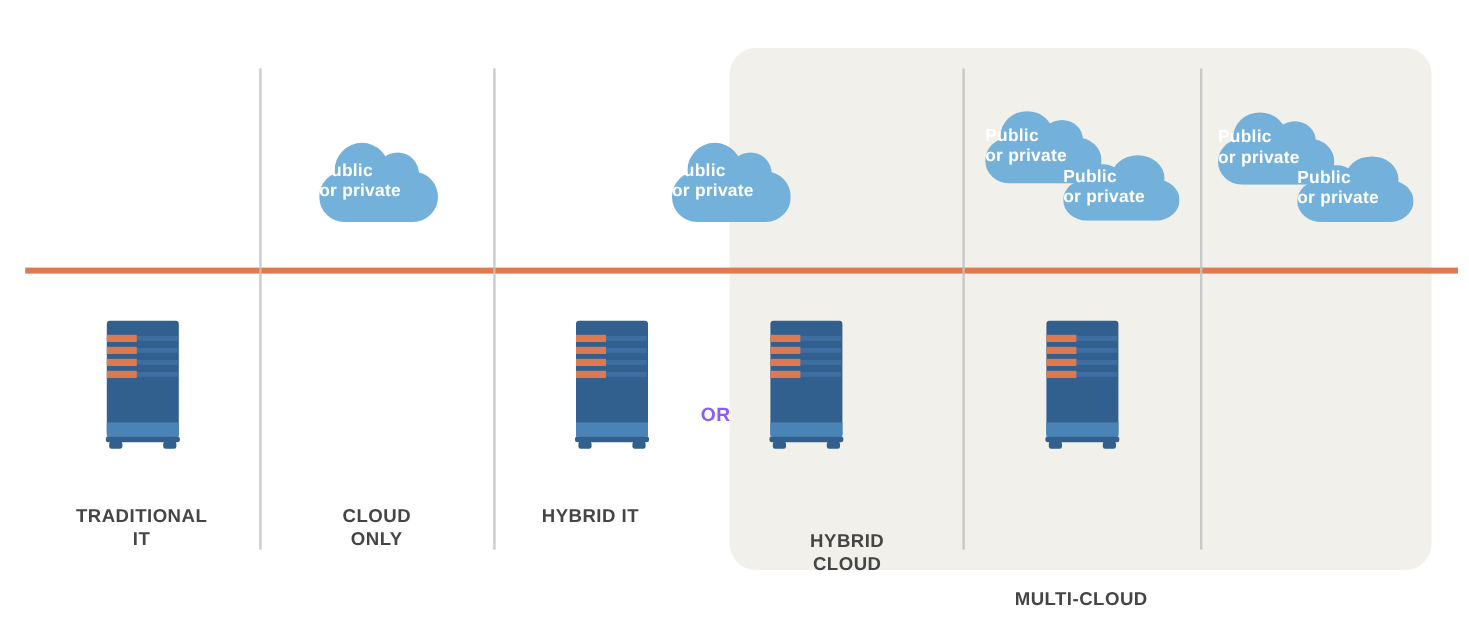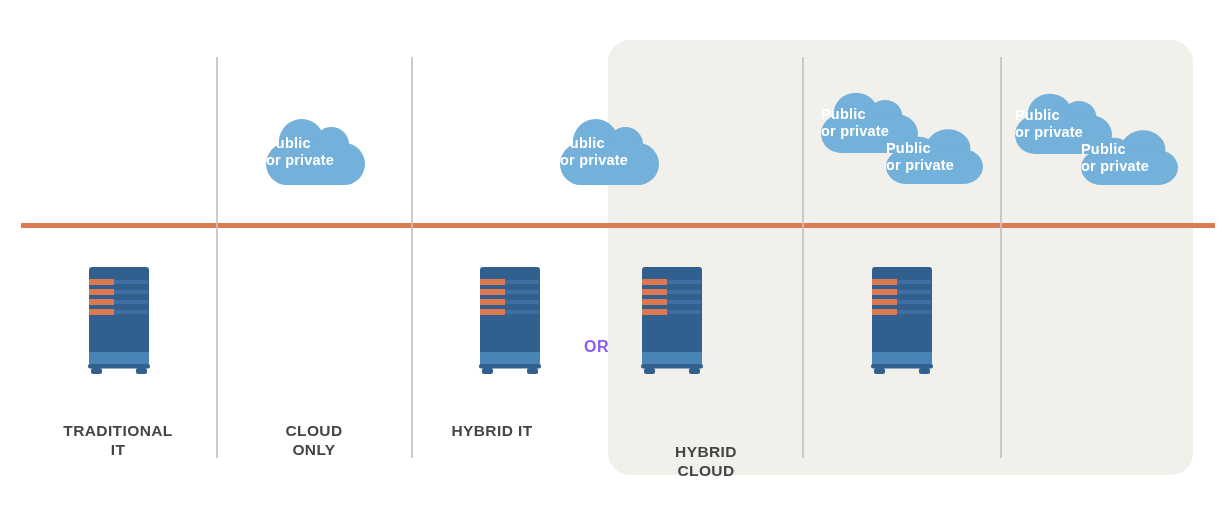--- a/index.html
+++ b/index.html
@@ -179,14 +179,15 @@
     <span>CLOUD</span><br>
     <span>ONLY</span>
   </div>
   <div class="col-label" style="left:407px;top:421px;">
     <span>HYBRID IT</span>
   </div>
   <div class="col-label" style="left:621px;top:442px;">
     <span>HYBRID</span><br>
     <span>CLOUD</span>
   </div>
+  <div class="col-label" style="left:816px;top:490px;">MULTI-CLOUD</div>
 
 </div>
 
 </body></html>

